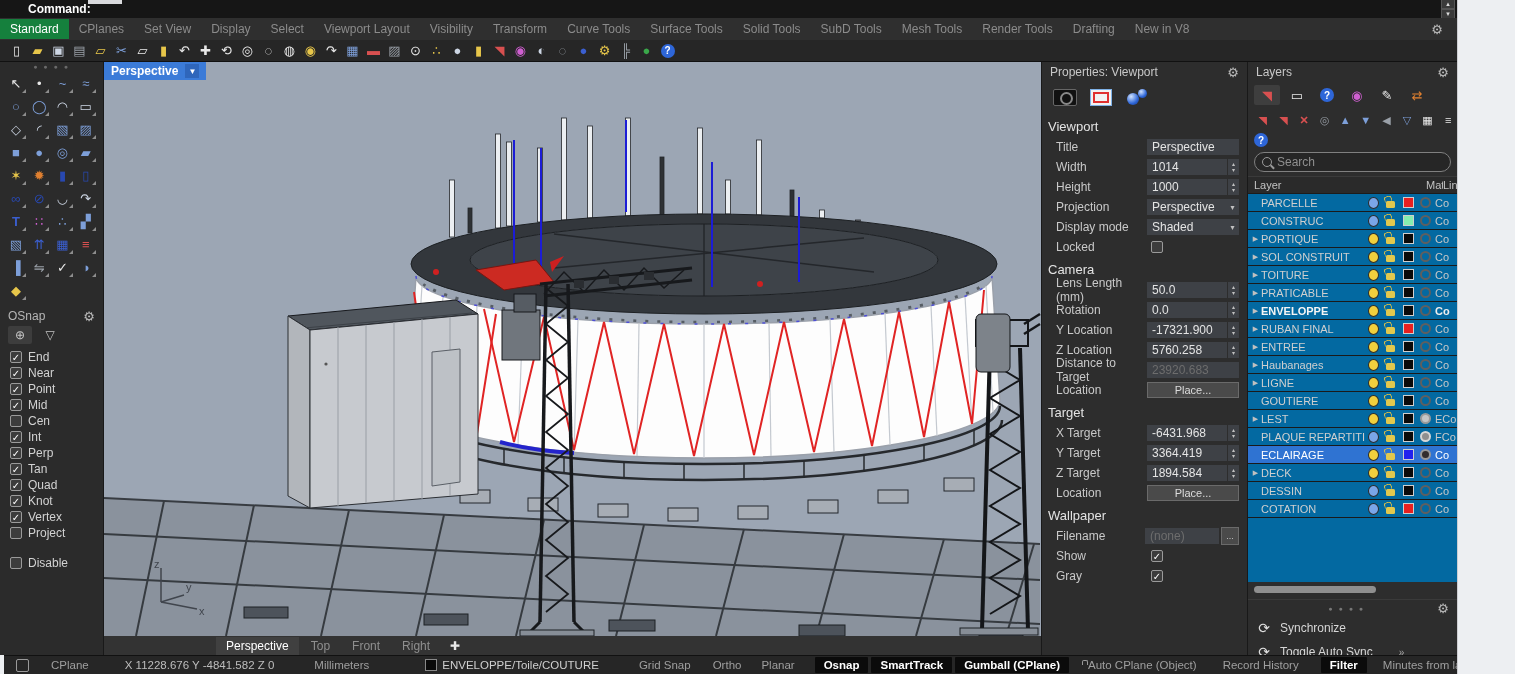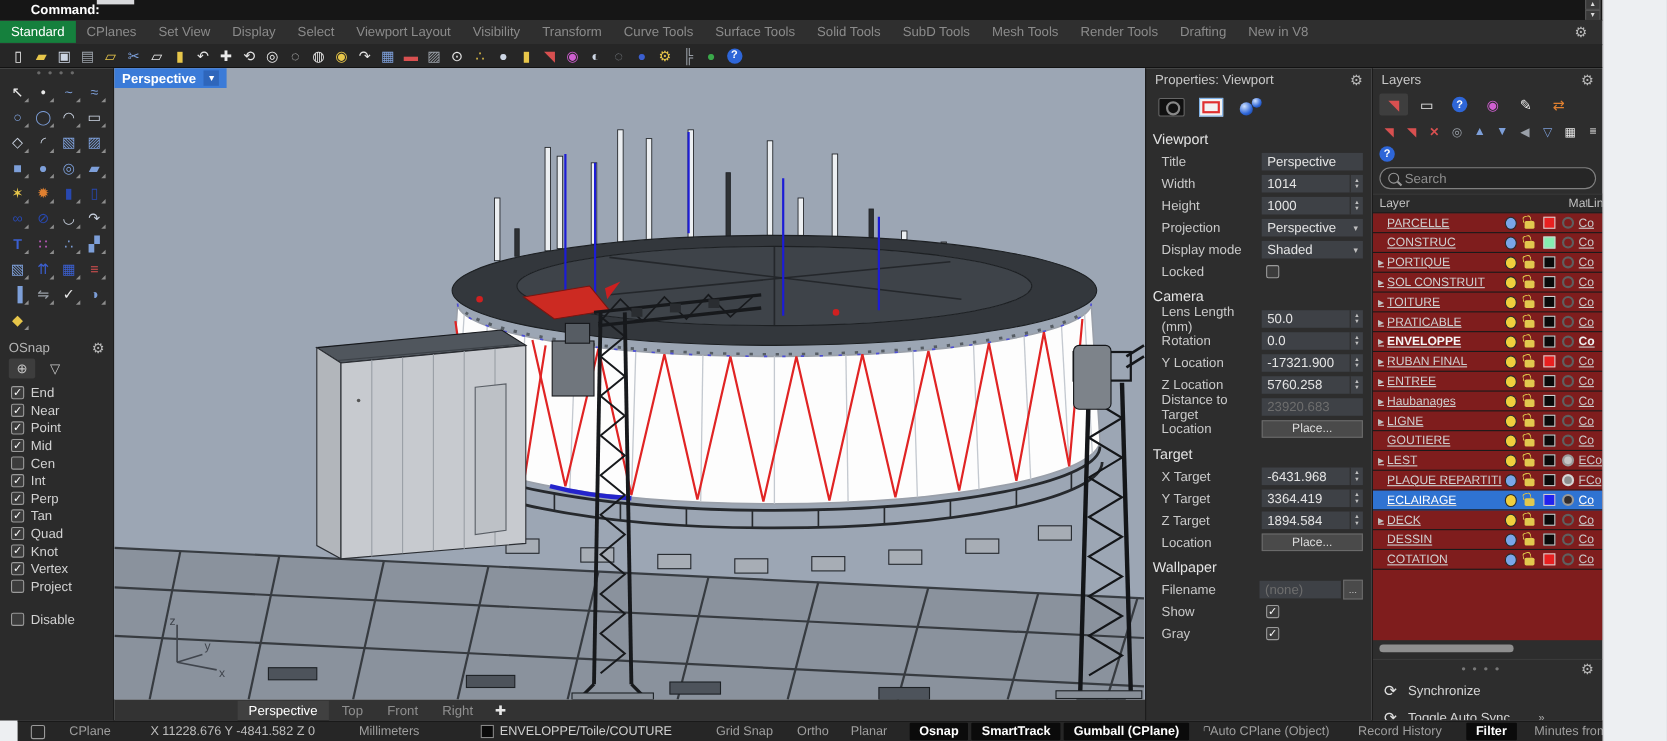--- a/index.html
+++ b/index.html
@@ -88,39 +88,39 @@
   .ltool{width:18px;height:18px;display:flex;align-items:center;justify-content:center;font-size:11px;}
   .lhelp{padding:1px 0 3px 6px;}
   .searchbox{margin:2px 6px 4px 6px;height:18px;border:1px solid #808080;border-radius:10px;display:flex;align-items:center;padding:0 7px;gap:5px;background:#262626;}
   .mag{width:8px;height:8px;border:1.5px solid #9a9a9a;border-radius:50%;position:relative;flex:none;}
   .mag::after{content:'';position:absolute;width:5px;height:1.5px;background:#9a9a9a;transform:rotate(45deg);right:-4px;bottom:-1px;}
   .searchph{color:#8f8f8f;}
   .lcolhead{display:flex;align-items:center;height:16px;background:#2a2a2a;border-top:1px solid #3a3a3a;border-bottom:1px solid #1c1c1c;padding-left:6px;color:#c2c2c2;font-size:11px;}
   .lcolhead .cl{flex:1;}
   .lcolhead .cm{width:17px;overflow:hidden;}
   .lcolhead .cn{width:14px;overflow:hidden;}
-  .llist{background:#7f1d1d;height:388px;overflow:hidden;text-decoration:underline;}
+  .llist{background:#0369a1;height:388px;overflow:hidden;}
   .lrow{display:flex;align-items:center;height:17px;border-bottom:1px solid #1a1a1a;font-size:11px;padding-left:2px;}
   .lexp{width:11px;color:#c0c0c0;font-size:7px;text-align:center;flex:none;}
   .lname{flex:1;color:#cfcfcf;white-space:nowrap;overflow:hidden;}
   .bulbi{width:9px;height:10px;border-radius:50%;margin-right:7px;flex:none;border:1px solid #2a2a2a;}
   .lockb{position:relative;width:9px;height:7px;background:#e2c84e;border-radius:1.5px;margin:3px 8px 0 0;flex:none;}
   .lockb::before{content:'';position:absolute;left:-2px;top:-5px;width:6px;height:5px;border:1.5px solid #d9bf49;border-bottom:none;border-radius:3px 3px 0 0;transform:rotate(-14deg);}
   .swatch{width:11px;height:11px;border:1px solid #cfcfcf;margin-right:6px;flex:none;box-sizing:border-box;}
   .mati{width:11px;height:11px;border-radius:50%;border:2px solid #5f5f5f;margin-right:4px;flex:none;box-sizing:border-box;}
   .lin{width:22px;color:#c8c8c8;overflow:hidden;white-space:nowrap;flex:none;}
   .hscroll{margin:4px 6px 0 6px;height:7px;}
   .hthumb{width:62%;height:7px;background:#8f8f8f;border-radius:4px;}
   .ldivider{display:flex;align-items:center;height:16px;border-top:1px solid #3a3a3a;margin-top:6px;padding:0 8px;}
   .ldots{flex:1;text-align:center;color:#777;font-size:7px;letter-spacing:2px;}
   .syncrow{display:flex;align-items:center;gap:8px;height:24px;padding-left:8px;color:#d6d6d6;}
   .syncico{font-size:14px;color:#e0e0e0;width:16px;text-align:center;}
   .morechev{color:#aaa;margin-left:18px;font-size:10px;}
   
-  .statusbar{left:16px;top:655px;width:1457px;height:19px;background:#262626;border-top:1px solid #111;display:flex;align-items:center;font-size:11.5px;color:#9f9f9f;box-sizing:border-box;}
+  .statusbar{left:4px;top:655px;width:1457px;height:19px;background:#262626;border-top:1px solid #111;display:flex;align-items:center;font-size:11.5px;color:#9f9f9f;box-sizing:border-box;}
   .sb{white-space:nowrap;}
   .sbchip{background:#0b0b0b;color:#fff;font-weight:bold;padding:2px 9px;border-radius:1px;}
   .sqico{width:11px;height:11px;border:1.5px solid #9a9a9a;border-radius:2px;flex:none;}
   .layerchip{display:flex;align-items:center;gap:5px;color:#cfcfcf;}
   .blackswatch{width:10px;height:10px;background:#0a0a0a;border:1px solid #888;}
   .lockg{position:relative;width:8px;height:6px;background:#9a9a9a;border-radius:1px;margin-top:3px;}
   .lockg::before{content:'';position:absolute;left:1px;top:-4px;width:4px;height:4px;border:1.5px solid #9a9a9a;border-bottom:none;border-radius:2px 2px 0 0;}
   
   .desktop{left:1457px;top:0;width:58px;height:674px;background:#edeff2;border-left:1px solid #cdced2;box-sizing:border-box;}
 </style>

